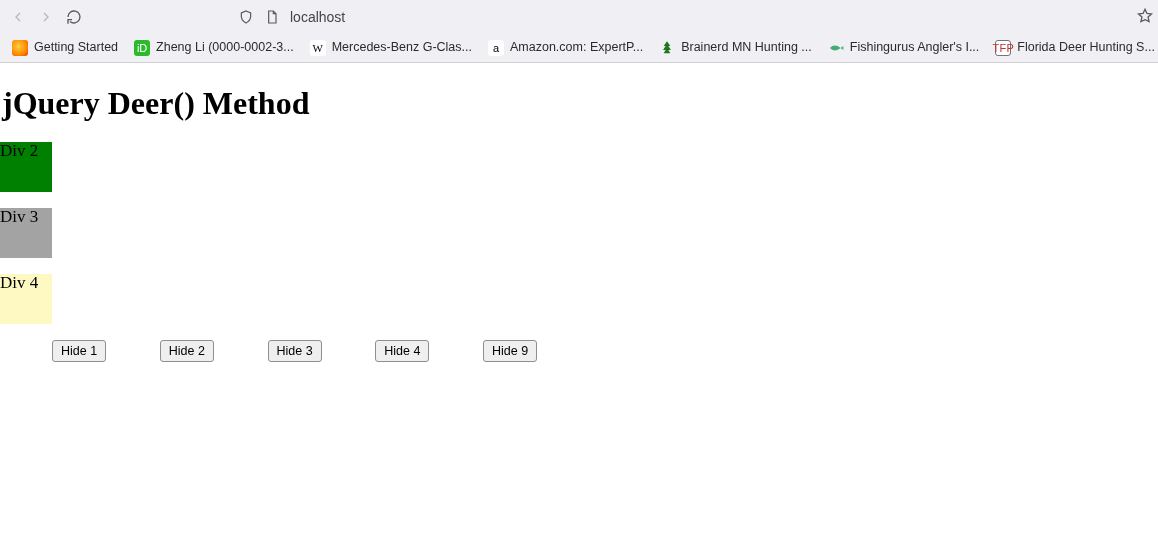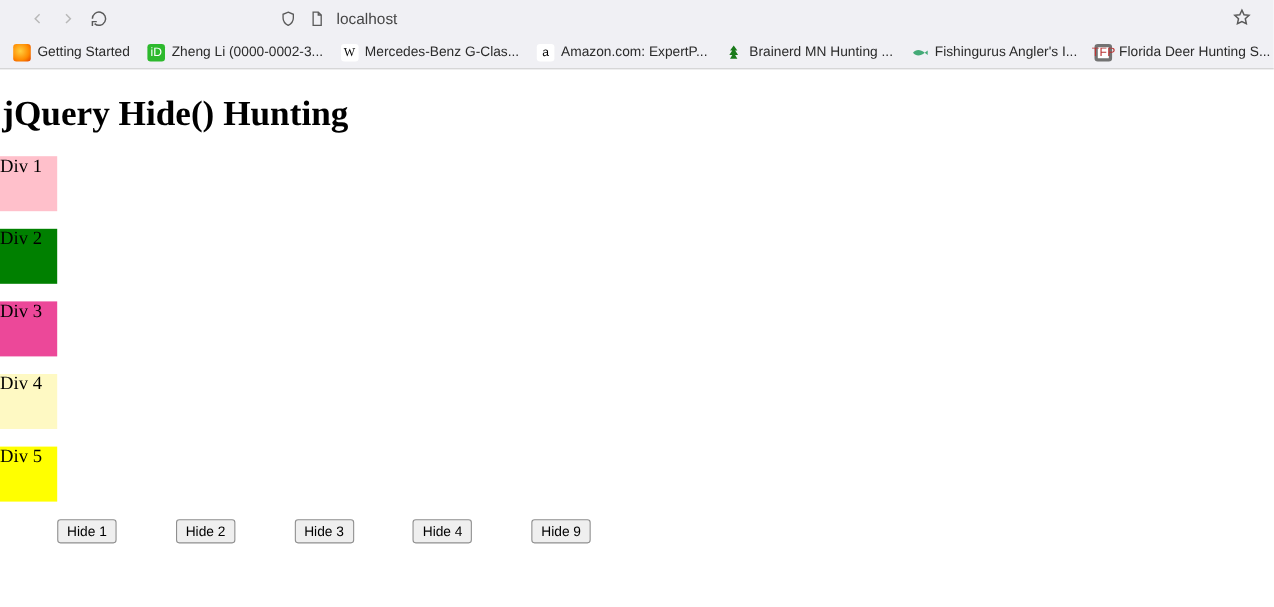--- a/index.html
+++ b/index.html
@@ -12,21 +12,21 @@
   }
   
   .browser-chrome {
     background: #f0f0f4;
     border-bottom: 1px solid #d0d0d0;
   }
   .toolbar {
     display: flex;
     align-items: center;
     height: 34px;
-    padding: 0 20px;
+    padding: 0 4px;
   }
   .nav-btn {
     width: 28px;
     height: 28px;
     display: flex;
     align-items: center;
     justify-content: center;
     color: #5a5a5a;
     border-radius: 4px;
   }
@@ -76,21 +76,21 @@
     display: flex; align-items: center; justify-content: center;
     font-size: 11px; font-weight: normal;
     border-radius: 3px;
   }
   .fav-ff { background: radial-gradient(circle at 40% 40%, #ffcf3f, #ff8a00 60%, #e13c00); color:#fff; }
   .fav-id { background:#2db92d; color:#fff; border-radius:50%; }
   .fav-w  { background:#fff; color:#000; font-family: "Times New Roman", serif; font-weight:normal; }
   .fav-a  { background:#fff; color:#000; font-weight:900; font-size:12px; }
   .fav-fish svg { width:16px; height:16px; }
   .fav-tree { color:#1a7a1a; font-size:14px; }
-  .fav-tfp { background:#fff; color:#b33; border:3px solid #737373; font-size:8px; letter-spacing:0.3px; }
+  .fav-tfp { background:#fff; color:#b33; border:1px solid #737373; font-size:8px; letter-spacing:0.3px; }
 
   
   .page {
     padding: 10px 0 20px 0;
   }
   .page h1 {
     font-family: "Times New Roman", Times, serif;
     font-weight: bold;
     font-size: 32px;
     margin: 12px 0 20px 0;
@@ -199,36 +199,30 @@
     </div>
     <div class="bm">
       <span class="favicon fav-tfp">TFP</span>
       <span>Florida Deer Hunting S...</span>
     </div>
 
   </div>
 </div>
 
 <div class="page">
-  <h1>jQuery Hide() Hunting</h1>
-
-  <div class="box" style="background:#ffc0cb">
-    <span>Div 1</span>
-  </div>
+  <h1>jQuery Deer() Method</h1>
+
   <div class="box" style="background:#008000">
     <span>Div 2</span>
   </div>
-  <div class="box" style="background:#ec4899">
+  <div class="box" style="background:#a3a3a3">
     <span>Div 3</span>
   </div>
   <div class="box" style="background:#fef9c3">
     <span>Div 4</span>
-  </div>
-  <div class="box" style="background:#ffff00">
-    <span>Div 5</span>
   </div>
 
   <div class="buttons">
     <button>Hide 1</button>
     <button>Hide 2</button>
     <button>Hide 3</button>
     <button>Hide 4</button>
     <button>Hide 9</button>
   </div>
 </div>

